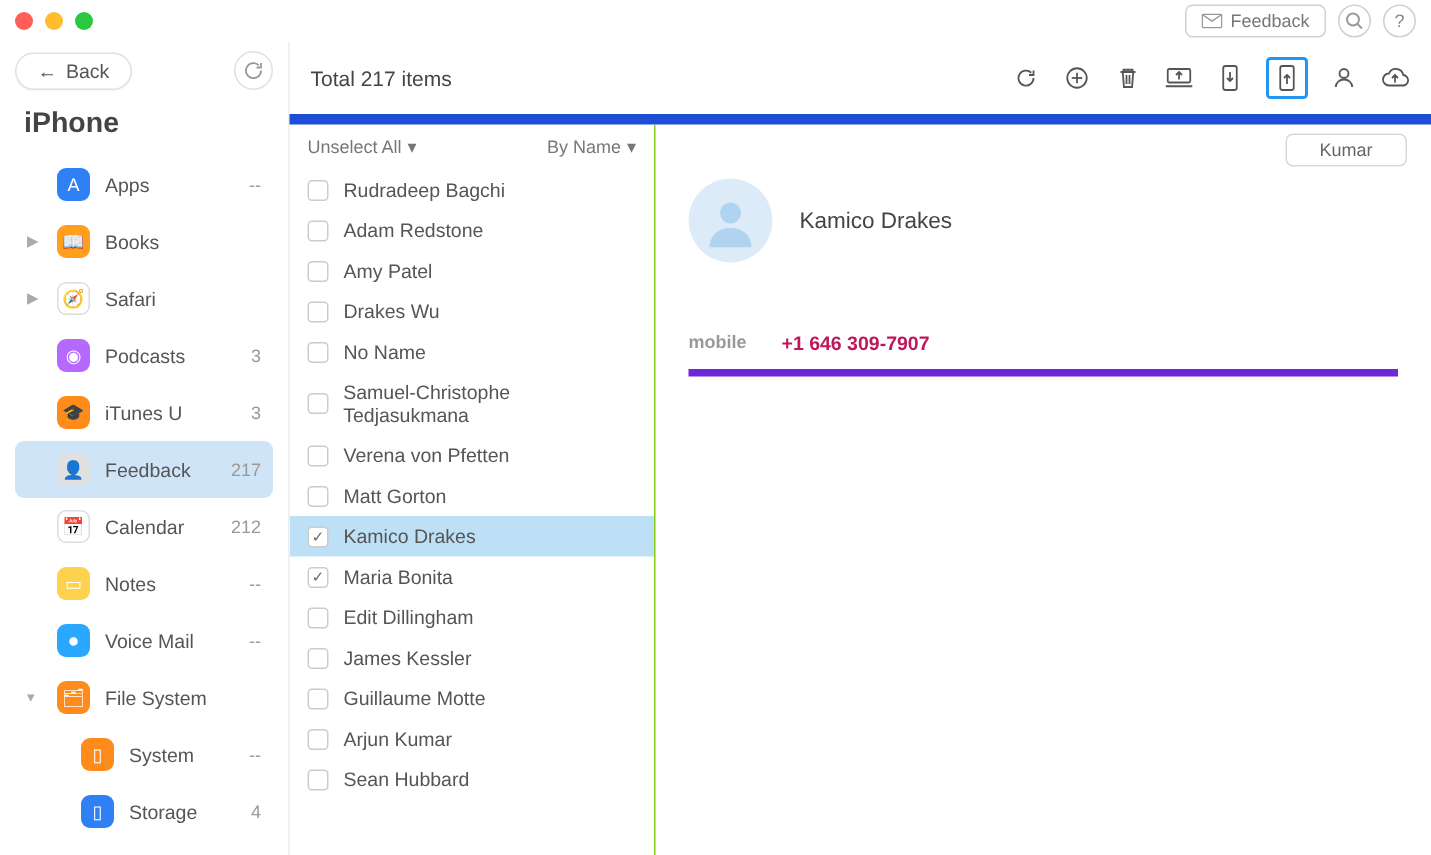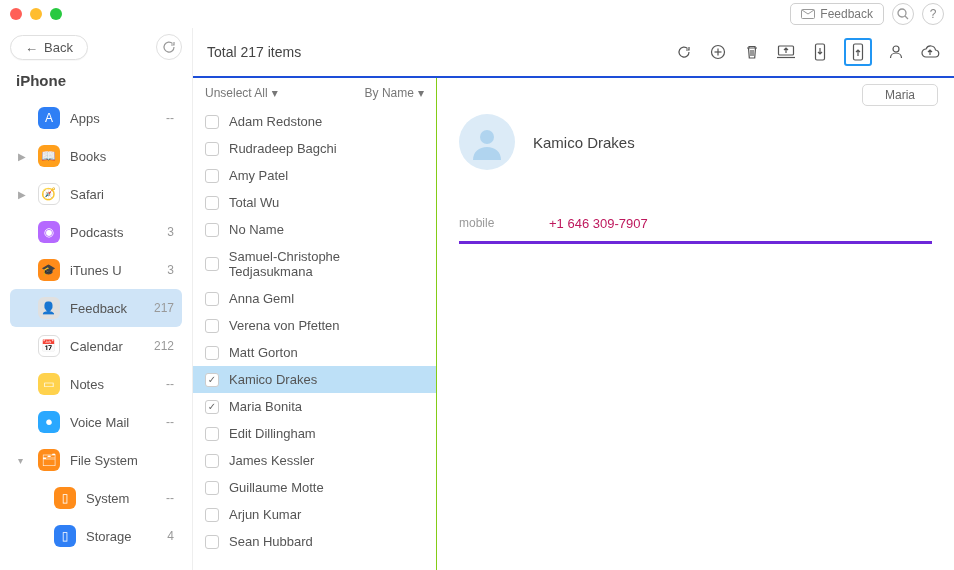--- a/index.html
+++ b/index.html
@@ -54,21 +54,21 @@
   border: 1px solid #e0e0e0; border-radius: 14px; padding: 4px 14px;
   font-size: 13px; color: #555; background: #fff; cursor: pointer;
   display: flex; align-items: center; gap: 6px;
   box-shadow: 0 1px 1px rgba(0,0,0,0.03);
 }
 .refresh-pill {
   width: 26px; height: 26px; border: 1px solid #e0e0e0; border-radius: 50%;
   margin-left: auto; display: flex; align-items: center; justify-content: center;
   cursor: pointer; color: #888;
 }
-.device-label { font-size: 15px; font-weight: 600; color: #444; padding: 4px 6px 10px; }
+.device-label { font-size: 19px; font-weight: 600; color: #444; padding: 4px 6px 10px; }
 .side-list { display: flex; flex-direction: column; }
 .side-item {
   display: flex; align-items: center; gap: 10px;
   padding: 8px 8px; border-radius: 6px; cursor: pointer;
   color: #555;
 }
 .side-item.selected { background: #cfe4f7; }
 .side-item .chev { width: 10px; color: #aaa; font-size: 10px; }
 .side-item .icn {
   width: 22px; height: 22px; border-radius: 6px; display: flex;
@@ -79,21 +79,21 @@
 .side-item .cnt { color: #999; font-size: 12px; }
 .side-sub { margin-left: 16px; }
 
 
 .content {
   flex: 1; display: flex; flex-direction: column;
   border-left: 1px solid #eee;
 }
 .content-header {
   display: flex; align-items: center; padding: 10px 14px;
-  border-bottom: 2px solid #1d4ed8;
+  border-bottom: 7px solid #1d4ed8;
 }
 .total-label { font-size: 14px; color: #444; }
 .toolbar { margin-left: auto; display: flex; gap: 14px; align-items: center; }
 .tool-icn {
   width: 20px; height: 20px; display: flex; align-items: center; justify-content: center;
   color: #555; cursor: pointer;
 }
 .tool-icn.highlighted {
   border: 2px solid #2196f3; border-radius: 3px; padding: 3px;
   width: 28px; height: 28px;
@@ -128,21 +128,21 @@
   font-size: 12px; color: #666; background: #fff; cursor: pointer;
 }
 .detail-head { display: flex; align-items: center; gap: 18px; margin-top: 24px; }
 .avatar {
   width: 56px; height: 56px; border-radius: 50%; background: #dcebf7;
   display: flex; align-items: center; justify-content: center;
 }
 .avatar svg { width: 36px; height: 36px; }
 .contact-name { font-size: 15px; color: #444; }
 .detail-fields { margin-top: 36px; }
-.field-row { display: flex; gap: 32px; padding: 10px 0; border-bottom: 3px solid #6d28d9; }
+.field-row { display: flex; gap: 4px; padding: 10px 0; border-bottom: 5px solid #6d28d9; font-weight: bold; }
 .field-label { width: 58px; text-align: left; color: #999; font-size: 12px; }
 .field-value { color: #be185d; font-size: 13px; }
 
 svg { display: block; }
 </style>
 </head>
 <body>
 
 <div class="app">
 
@@ -326,45 +326,41 @@
               <span>▾</span>
             </span>
             <span>
               <span>By Name</span>
               <span>▾</span>
             </span>
           </div>
           <div class="list-scroll" id="contact-list">
               <div class="contact-row">
                 <span class="chk"></span>
+                <span>Rudradeep Bagchi</span>
+              </div>
+              <div class="contact-row">
+                <span class="chk"></span>
                 <span>Adam Redstone</span>
               </div>
               <div class="contact-row">
                 <span class="chk"></span>
-                <span>Rudradeep Bagchi</span>
-              </div>
-              <div class="contact-row">
-                <span class="chk"></span>
                 <span>Amy Patel</span>
               </div>
               <div class="contact-row">
                 <span class="chk"></span>
-                <span>Total Wu</span>
+                <span>Drakes Wu</span>
               </div>
               <div class="contact-row">
                 <span class="chk"></span>
                 <span>No Name</span>
               </div>
               <div class="contact-row">
                 <span class="chk"></span>
                 <span>Samuel-Christophe Tedjasukmana</span>
-              </div>
-              <div class="contact-row">
-                <span class="chk"></span>
-                <span>Anna Geml</span>
               </div>
               <div class="contact-row">
                 <span class="chk"></span>
                 <span>Verena von Pfetten</span>
               </div>
               <div class="contact-row">
                 <span class="chk"></span>
                 <span>Matt Gorton</span>
               </div>
               <div class="contact-row selected">
@@ -392,21 +388,21 @@
                 <span>Arjun Kumar</span>
               </div>
               <div class="contact-row">
                 <span class="chk"></span>
                 <span>Sean Hubbard</span>
               </div>
             </div>
         </div>
 
         <div class="detail">
-          <div class="edit-btn">Maria</div>
+          <div class="edit-btn">Kumar</div>
           <div class="detail-head">
             <div class="avatar">
               <svg viewBox="0 0 36 36">
                   <circle cx="18" cy="13" r="7" fill="#b0d4ef"></circle>
                   <path d="M4 36c0-8 6-13 14-13s14 5 14 13" fill="#b0d4ef"></path>
                 </svg>
             </div>
             <div class="contact-name">Kamico  Drakes</div>
           </div>
           <div class="detail-fields" id="detail-fields">

